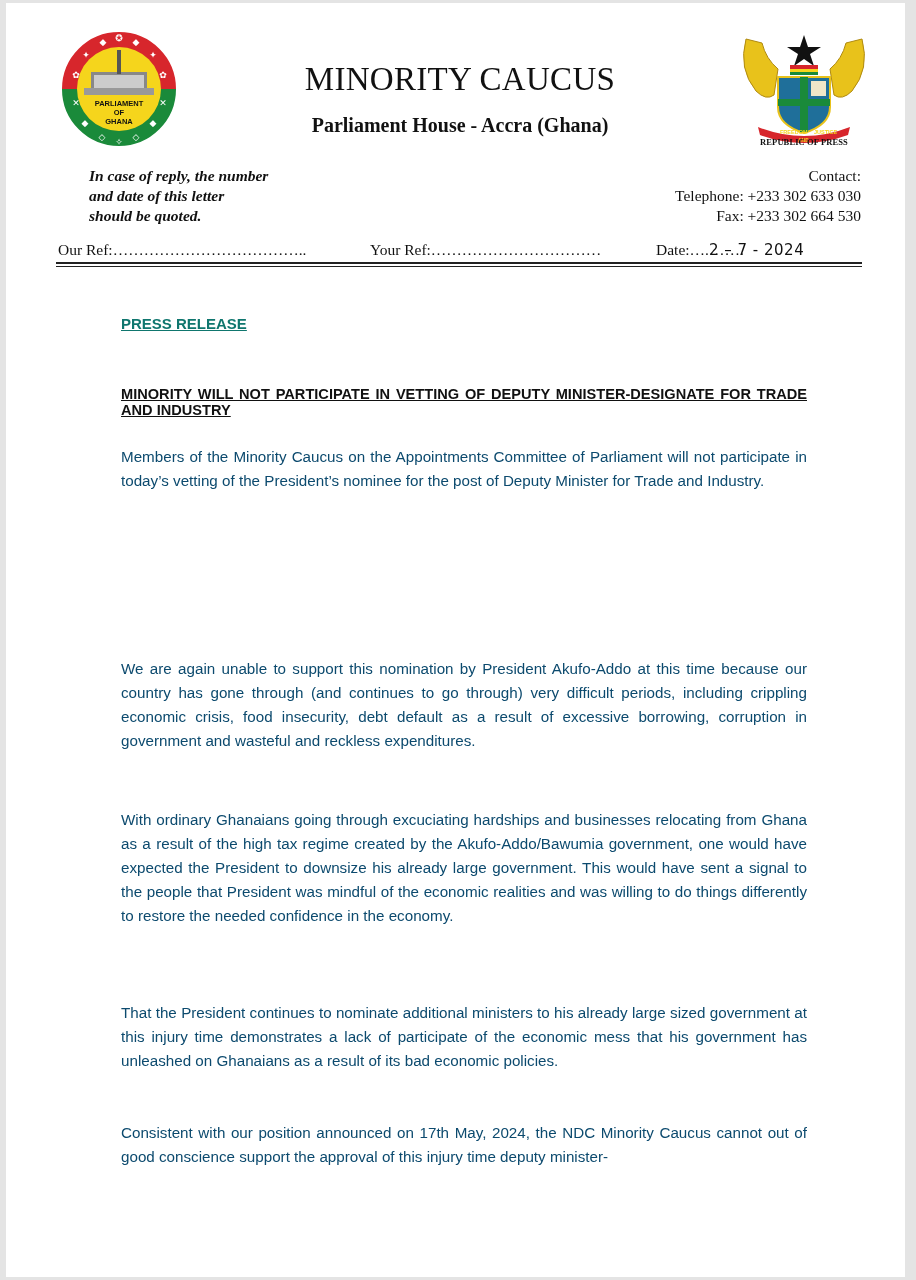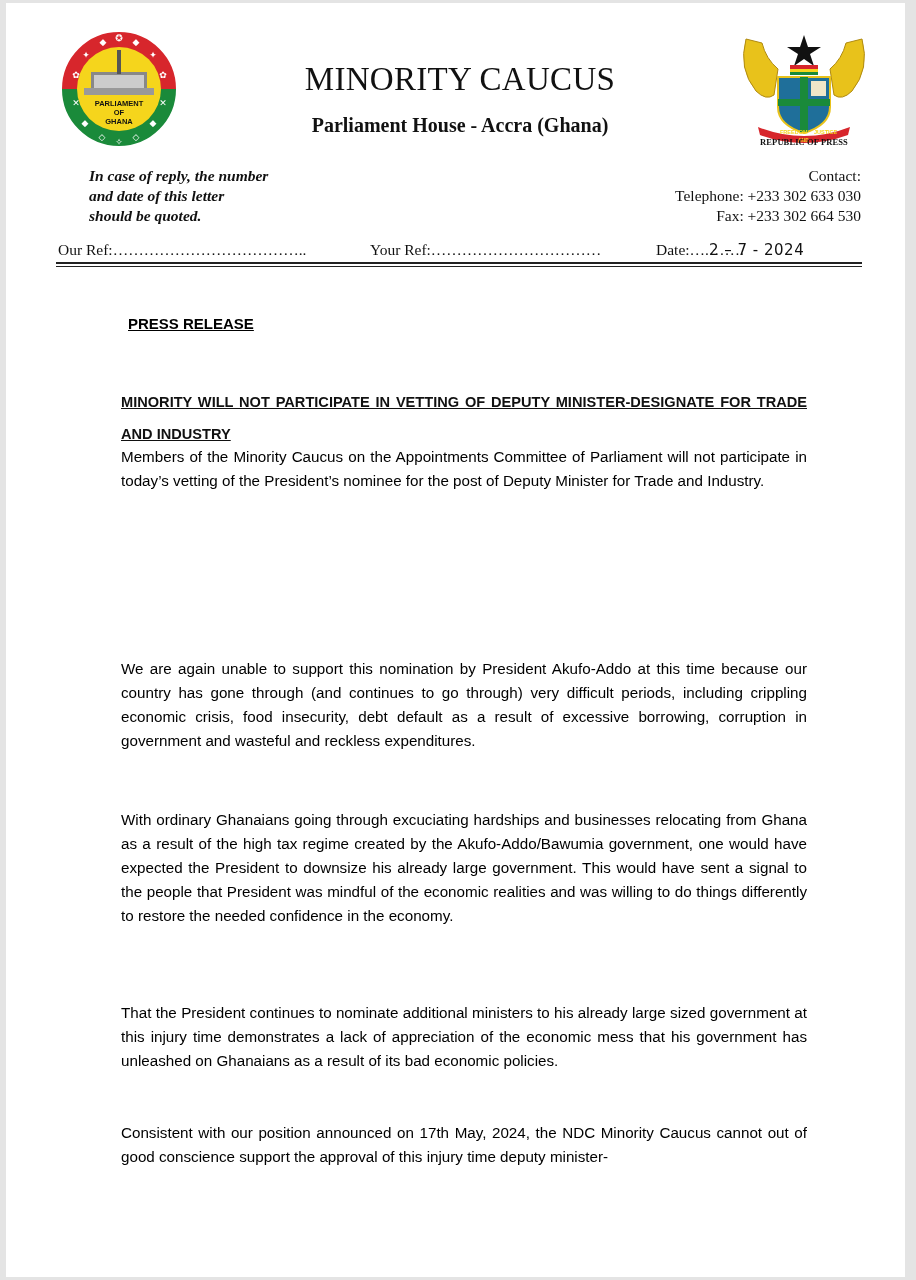--- a/index.html
+++ b/index.html
@@ -39,30 +39,30 @@
     position: absolute; left: 52px; top: 238px; width: 800px; height: 22px;
     font-size: 15.5px;
   }
   .refline span { position: absolute; top: 0; white-space: nowrap; text-align: center; }
   .hand { font-family: "DejaVu Sans", sans-serif; font-size: 15px; letter-spacing: 0.5px; position: relative; top: 2px; }
   .rule1 { position: absolute; left: 50px; top: 259px; width: 806px; height: 2px; background: #222; }
   .rule2 { position: absolute; left: 50px; top: 263px; width: 806px; height: 1px; background: #222; }
   .body-text {
     position: absolute; left: 115px; width: 686px;
     font-family: "Liberation Sans", sans-serif; font-size: 15.2px; line-height: 24px;
-    text-align: justify; color: #000000;
+    text-align: justify; color: #0c4a6e;
   }
   .press {
-    position: absolute; left: 115px; top: 312px; color: #000000; font-weight: bold;
-    font-family: "Liberation Sans", sans-serif; font-size: 15px; text-decoration: underline; margin-left: 7px;
+    position: absolute; left: 115px; top: 312px; color: #0f766e; font-weight: bold;
+    font-family: "Liberation Sans", sans-serif; font-size: 15px; text-decoration: underline;
   }
   .headline {
     position: absolute; left: 115px; top: 383px; width: 686px;
     font-family: "Liberation Sans", sans-serif; font-weight: bold; font-size: 14.6px;
-    line-height: 32px; text-decoration: underline; text-align: justify;
+    line-height: 16px; text-decoration: underline; text-align: justify;
   }
 </style>
 </head>
 <body>
 
 <div class="page">
 
   <svg class="logo-left" viewBox="0 0 122 122">
     <defs>
         <clipPath id="c">
@@ -140,15 +140,15 @@
   </div>
   <div class="rule1"></div>
   <div class="rule2"></div>
 
   <div class="press">PRESS RELEASE</div>
   <div class="headline">MINORITY WILL NOT PARTICIPATE IN VETTING OF DEPUTY MINISTER-DESIGNATE FOR TRADE AND INDUSTRY</div>
 
   <div class="body-text" style="top:442px">Members of the Minority Caucus on the Appointments Committee of Parliament will not participate in today’s vetting of the President’s nominee for the post of Deputy Minister for Trade and Industry.</div>
   <div class="body-text" style="top:654px">We are again unable to support this nomination by President Akufo-Addo at this time because our country has gone through (and continues to go through) very difficult periods, including crippling economic crisis, food insecurity, debt default as a result of excessive borrowing, corruption in government and wasteful and reckless expenditures.</div>
   <div class="body-text" style="top:805px">With ordinary Ghanaians going through excuciating hardships and businesses relocating from Ghana as a result of the high tax regime created by the Akufo-Addo/Bawumia government, one would have expected the President to downsize his already  large government. This would have sent a signal to the people that President was mindful of the economic realities and was willing to do things differently to restore the needed confidence in the economy.</div>
-  <div class="body-text" style="top:998px">That the President continues to nominate additional ministers to his already large sized government at this injury time demonstrates a lack of appreciation of the economic mess that his government has unleashed on Ghanaians as a result of its bad economic policies.</div>
+  <div class="body-text" style="top:998px">That the President continues to nominate additional ministers to his already large sized government at this injury time demonstrates a lack of participate of the economic mess that his government has unleashed on Ghanaians as a result of its bad economic policies.</div>
   <div class="body-text" style="top:1118px">Consistent with our position announced on 17th May, 2024, the NDC Minority Caucus cannot out of good conscience support the approval of this injury time  deputy minister-</div>
 </div>
 
 </body></html>

